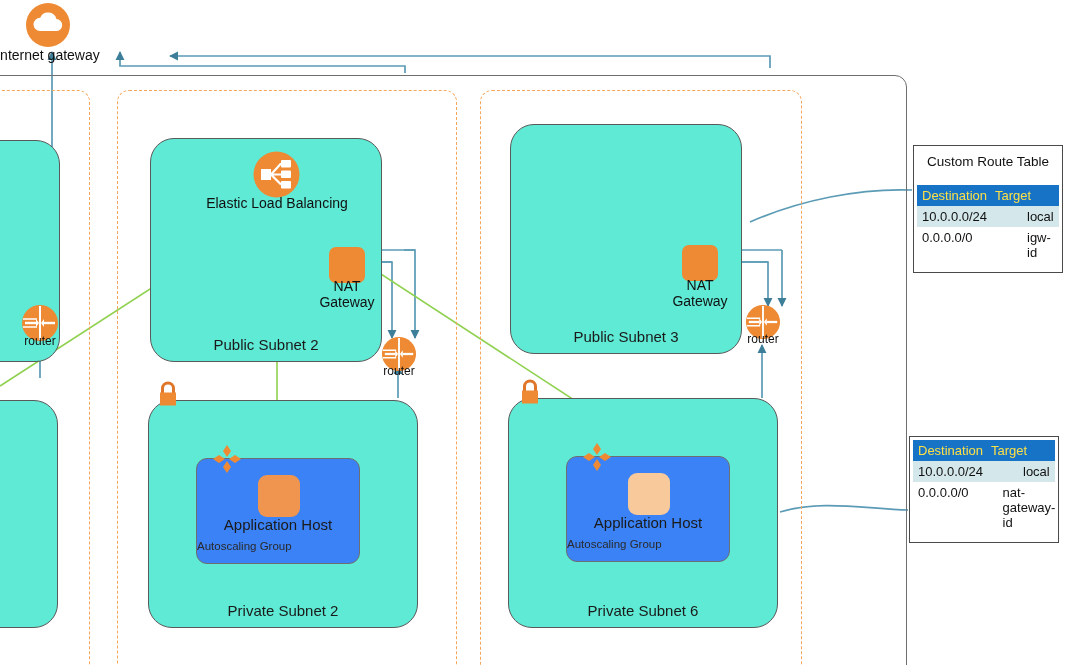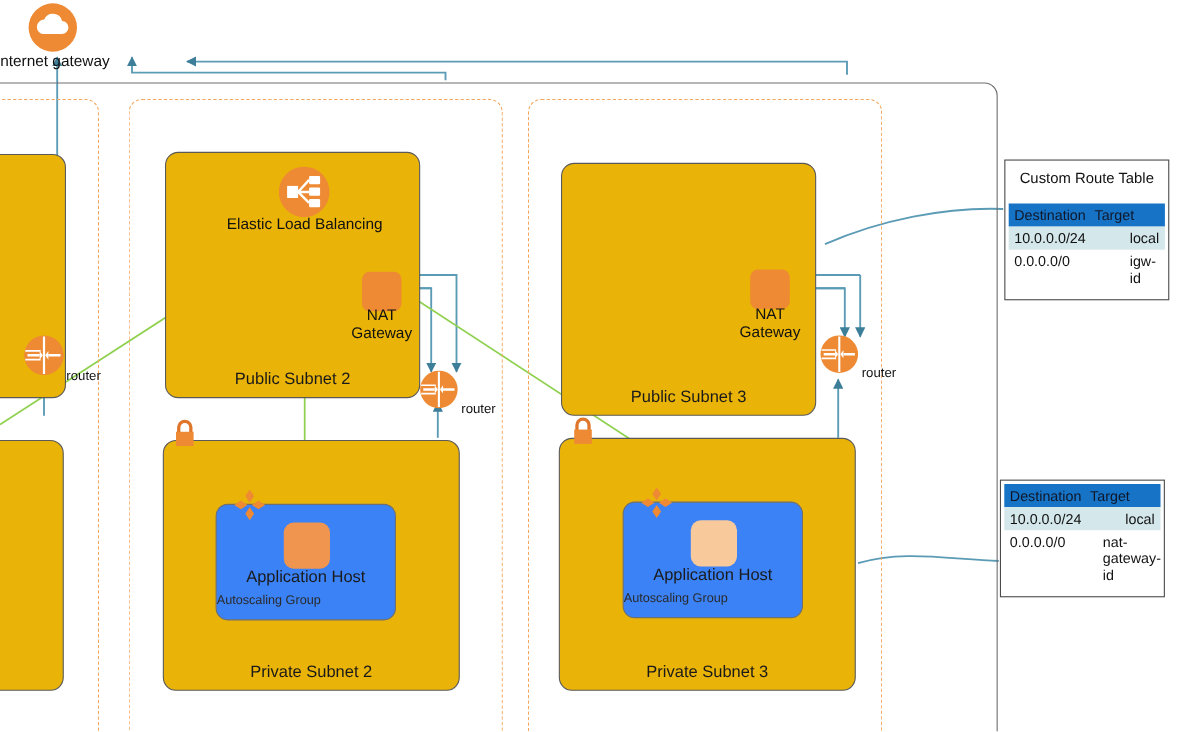--- a/index.html
+++ b/index.html
@@ -38,23 +38,23 @@
   .az-border {
     position: absolute;
     border: 1.8px dashed #F5A65B;
     border-radius: 12px;
     box-sizing: border-box;
     background: transparent;
   }
   .subnet {
     position: absolute;
     border: 1.5px solid #5a5a5a;
-    border-radius: 12px;
-    box-sizing: border-box;
-    background: #eab308;
+    border-radius: 24px;
+    box-sizing: border-box;
+    background: #5eead4;
   }
   .subnet-label {
     position: absolute;
     left: 0; right: 0;
     bottom: 8px;
     text-align: center;
     font-size: 15px;
     color: #1a1a1a;
     white-space: nowrap;
   }
@@ -98,21 +98,20 @@
     color: #111;
     white-space: nowrap;
     line-height: 16px;
   }
   .lbl-sm {
     position: absolute;
     text-align: center;
     font-size: 12px;
     color: #111;
     white-space: nowrap;
-    margin-left: 36px;
   }
   .nat-square {
     position: absolute;
     width: 36px; height: 36px;
     border-radius: 7px;
     background: #EE8A33;
   }
 
   
   .route-table {
@@ -125,21 +124,21 @@
   .rt-title {
     text-align: center;
     font-size: 13.5px;
     color: #111;
     padding: 5px 4px 16px 4px;
     white-space: nowrap;
   }
   .rt-head {
     display: flex;
     background: #1773C5;
-    color: #0f172a;
+    color: #fde047;
     font-size: 13px;
     padding: 3px 0;
   }
   .rt-row {
     display: flex;
     font-size: 13px;
     color: #111;
     padding: 3px 0;
     gap: 32px;
   }
@@ -209,34 +208,34 @@
     <div class="az-border" style="left:480px; top:90px; width:322px; height:620px;"></div>
 
     <div class="subnet" style="left:-60px; top:140px; width:120px; height:222px;">
       <div class="subnet-label"></div>
     </div>
 
     <div class="subnet" style="left:150px; top:138px; width:232px; height:224px;">
       <div class="subnet-label">Public Subnet 2</div>
     </div>
 
-    <div class="subnet" style="left:510px; top:148px; width:232px; height:230px;">
+    <div class="subnet" style="left:510px; top:124px; width:232px; height:230px;">
       <div class="subnet-label">Public Subnet 3</div>
     </div>
 
     <div class="subnet" style="left:-60px; top:400px; width:118px; height:228px;">
       <div class="subnet-label"></div>
     </div>
 
     <div class="subnet" style="left:148px; top:400px; width:270px; height:228px;">
       <div class="subnet-label">Private Subnet 2</div>
     </div>
 
     <div class="subnet" style="left:508px; top:398px; width:270px; height:230px;">
-      <div class="subnet-label">Private Subnet 3</div>
+      <div class="subnet-label">Private Subnet 6</div>
     </div>
 
     <div class="asg-box" style="left:196px; top:458px; width:164px; height:106px;">
       <div class="host-square" style="left:61px; top:16px; background:#F0954F;"></div>
       <div class="asg-title">Application Host</div>
       <div class="asg-sub">Autoscaling Group</div>
     </div>
 
     <div class="asg-box" style="left:566px; top:456px; width:164px; height:106px;">
       <div class="host-square" style="left:61px; top:16px; background:#F8C99B;"></div>

